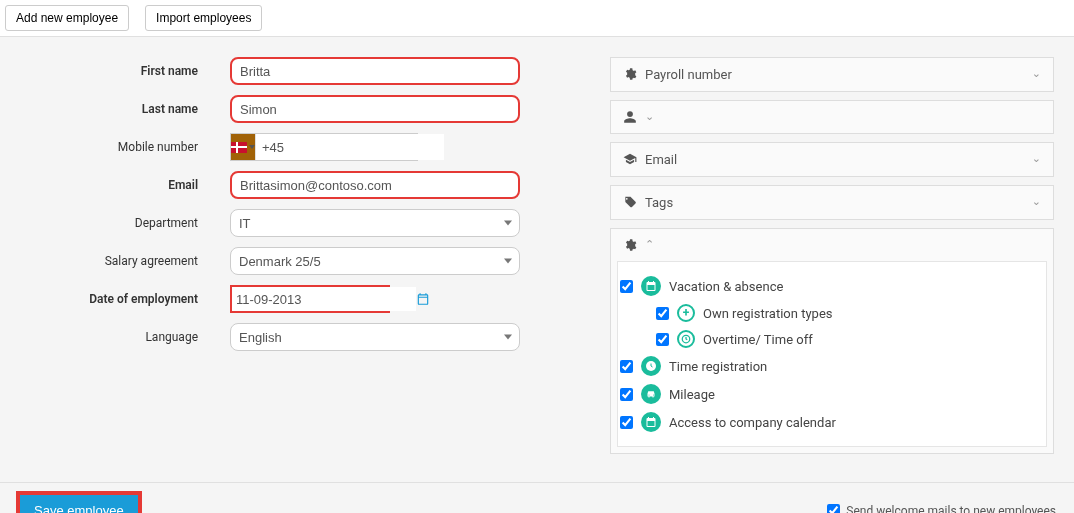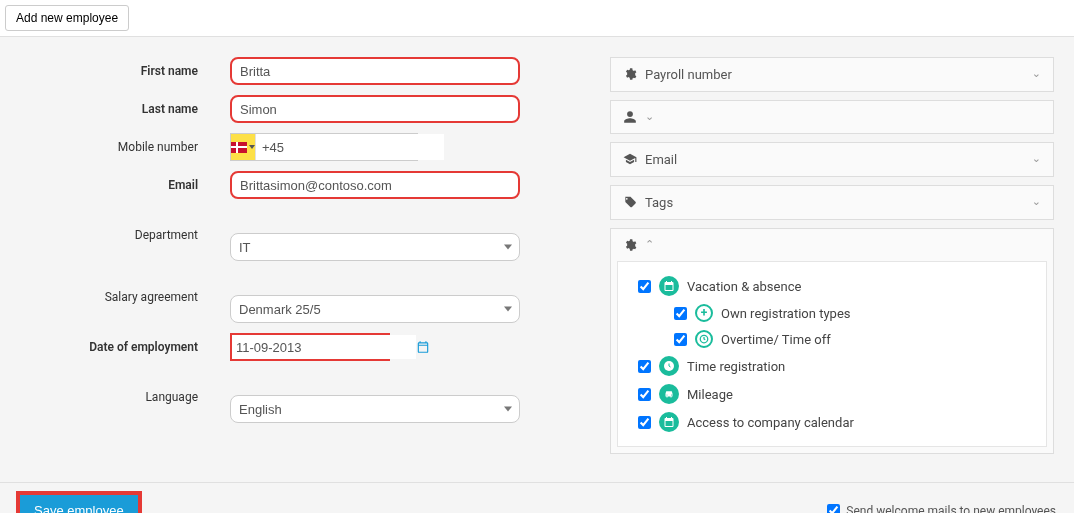--- a/index.html
+++ b/index.html
@@ -62,21 +62,21 @@
     }
     .highlight-red {
       border: 2px solid #e53935 !important;
     }
     .input-wide { width: 290px; }
     .mobile-wrap {
       display: flex;
       width: 188px;
       border: 1px solid #ccc;
       height: 28px;
-      background: #fde047;
+      background: #a16207;
     }
     .flag-box {
       width: 36px;
       display: flex;
       align-items: center;
       justify-content: center;
       gap: 2px;
       border-right: 1px solid #e0e0e0;
       font-size: 10px;
     }
@@ -92,21 +92,20 @@
     .flag-dk::after { top:4px; left:0; height:2px; width:100%; }
     .caret-sm {
       width:0;height:0;border-left:3px solid transparent;border-right:3px solid transparent;border-top:4px solid #555;
     }
     .mobile-input {
       border: none; flex:1; padding: 0 6px; font-size:13px; color:#555;
     }
     .select-wrap {
       position: relative;
       width: 290px;
-      margin-top: 24px;
     }
     .select-wrap .form-control { width: 100%; padding-right: 24px; }
     .select-caret {
       position: absolute; right: 8px; top: 50%; transform: translateY(-50%);
       width:0;height:0;border-left:4px solid transparent;border-right:4px solid transparent;border-top:5px solid #777;
     }
     .date-wrap {
       display: flex; align-items: center; gap: 8px;
     }
     .date-box {
@@ -136,21 +135,21 @@
       cursor: pointer;
       color: #555;
       font-size: 13px;
     }
     .panel-header .title { flex:1; }
     .panel-chevron { color:#999; font-size:11px; }
     .panel-icon { width:14px; color:#555; fill:#555; }
     .panel-body {
       background: #fff;
       border-top: 1px solid #e5e5e5;
-      padding: 10px 20px;
+      padding: 10px 2px;
       margin: 0 6px 6px 6px;
       border: 1px solid #e5e5e5;
     }
     .access-item {
       display: flex; align-items: center; gap: 8px; padding: 4px 0; font-size: 13px; color:#444;
     }
     .access-item.indent { padding-left: 36px; }
     .access-item input[type=checkbox] { width:13px; height:13px; }
     .circ-icon {
       width:20px;height:20px;border-radius:50%;display:flex;align-items:center;justify-content:center;color:#fff;font-size:11px;font-weight:bold;
@@ -173,20 +172,21 @@
     }
     .btn-primary.highlight-red { outline:2px solid #e53935; }
     .welcome-check { display:flex;align-items:center;gap:6px;font-size:12px;color:#555; }
     svg { display:block; }
   </style>
 </head>
 <body>
 
 <div class="toolbar">
   <button class="btn-outline">Add new employee</button>
+  <button class="btn-outline">Import employees</button>
 </div>
 
 <div class="content">
   <div class="left-col">
 
     <div class="form-row">
       <div class="form-label bold">First name</div>
       <input class="form-control input-wide highlight-red" value="Britta" style="">
     </div>
 

